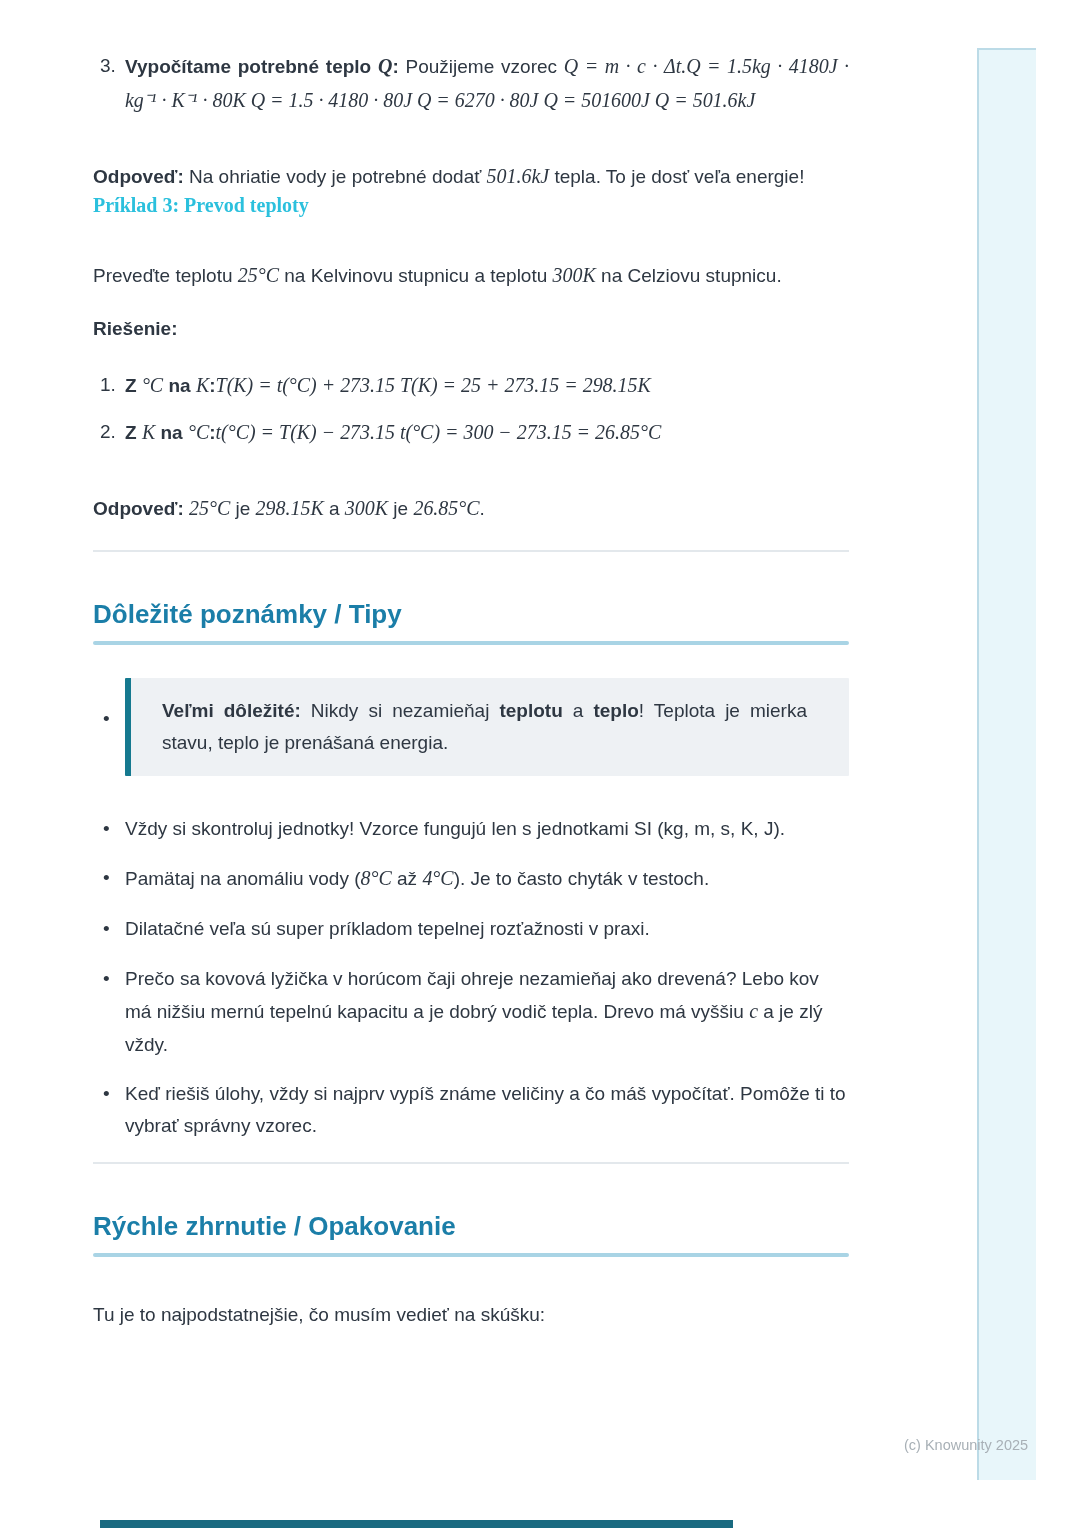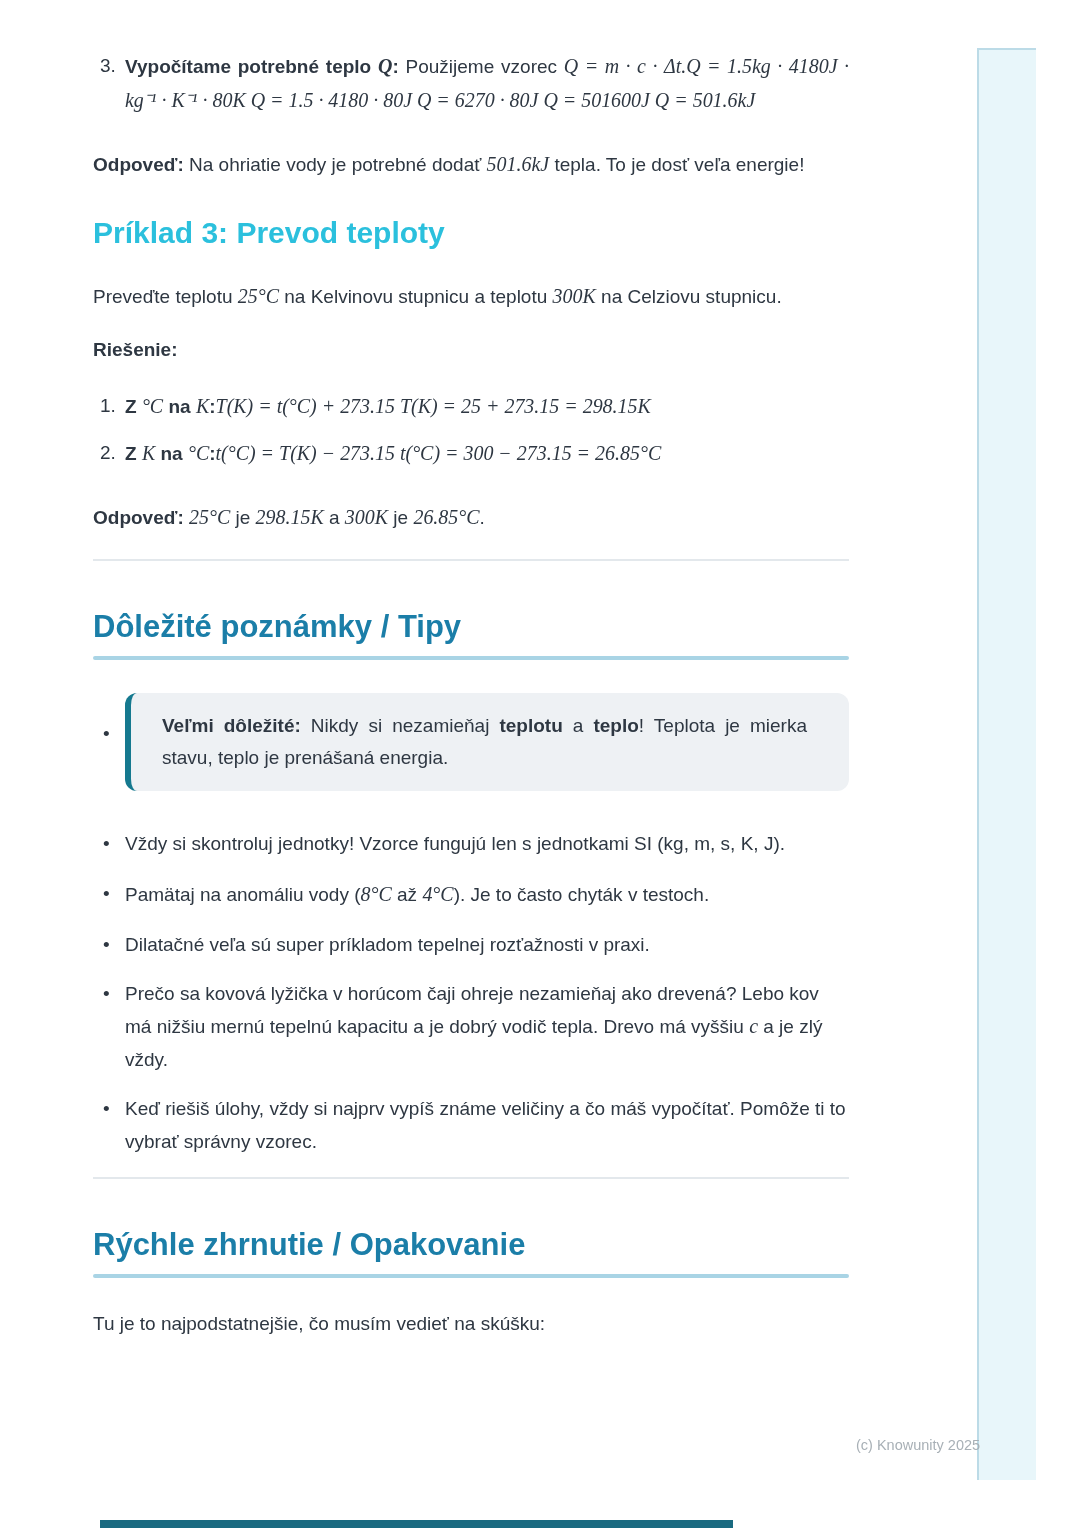--- a/index.html
+++ b/index.html
@@ -11,43 +11,43 @@
   .seg-t{font-weight:400;text-align:center;}
   .seg-b{font-weight:700;}
   .seg-m{font-family:"Liberation Serif",serif;font-style:italic;font-size:1.05em;}
   .seg-bm{font-family:"Liberation Serif",serif;font-style:italic;font-weight:700;font-size:1.05em;}
 
   .olist{display:flex;}
   .olnum{flex:none;width:32px;padding-left:7px;box-sizing:border-box;}
   .oltext{flex:1;}
   .just{text-align:justify;}
 
-  .para{margin-top:30px;}
+  .para{margin-top:42px;}
   .label-bold{margin-top:20px;font-weight:700;}
 
-  .h3{margin-top:34px;font-size:30px;font-weight:700;color:var(--h3,#2bc0dd);line-height:1.15;}
-  .h2{margin-top:48px;font-size:31px;font-weight:700;color:var(--h2,#1b7ea8);line-height:1.15;}
+  .h3{font-size:20px;font-weight:700;color:var(--h3,#2bc0dd);line-height:1.15;font-family:Liberation Serif, serif;}
+  .h2{margin-top:48px;font-size:26px;font-weight:700;color:var(--h2,#1b7ea8);line-height:1.15;}
   .rule{height:4px;background:var(--underline,#a9d4e5);margin-top:11px;border-radius:2px;}
   .divider{height:2px;background:var(--divider,#e3e8ec);margin-top:24px;}
   .divider2{height:2px;background:var(--divider,#e3e8ec);margin-top:19px;}
 
   .steps{margin-top:24px;}
   .step{display:flex;margin-bottom:13px;}
 
   .callout-row{display:flex;margin-top:33px;}
   .callout-bullet{flex:none;width:32px;padding-left:10px;padding-top:25px;box-sizing:border-box;}
   .callout-box{flex:1;background:var(--callout_bg,#eef1f4);border-left:6px solid var(--callout_border,#15798f);
-               padding:17px 42px 17px 31px;text-align:justify;border-radius:12px;}
+               padding:17px 42px 17px 31px;text-align:justify;border-radius:1px;}
 
   .tips{margin-top:37px;}
   .tip{display:flex;margin-bottom:17px;}
   .tip-bullet{flex:none;width:32px;padding-left:10px;box-sizing:border-box;}
   .tip-text{flex:1;}
 
-  .footer{position:absolute;left:856px;top:1437px;font-size:14.5px;color:var(--footer_text,#a8b0b6);z-index:3;white-space:nowrap;}
+  .footer{position:absolute;left:904px;top:1437px;font-size:14.5px;color:var(--footer_text,#a8b0b6);z-index:3;white-space:nowrap;}
   .edge-strip{position:absolute;left:977px;top:48px;width:57px;height:1430px;z-index:1;
               background:var(--scroll_strip,#e8f6fa);
               border-left:2px solid var(--strip_border,#bcdbe7);
               border-top:2px solid var(--strip_border,#bcdbe7);}
   .bottom-bar{position:absolute;left:100px;top:1520px;width:633px;height:8px;background:var(--bottom_bar,#1a6a80);z-index:2;}
 </style>
 </head>
 <body>
 
 <div class="page">

